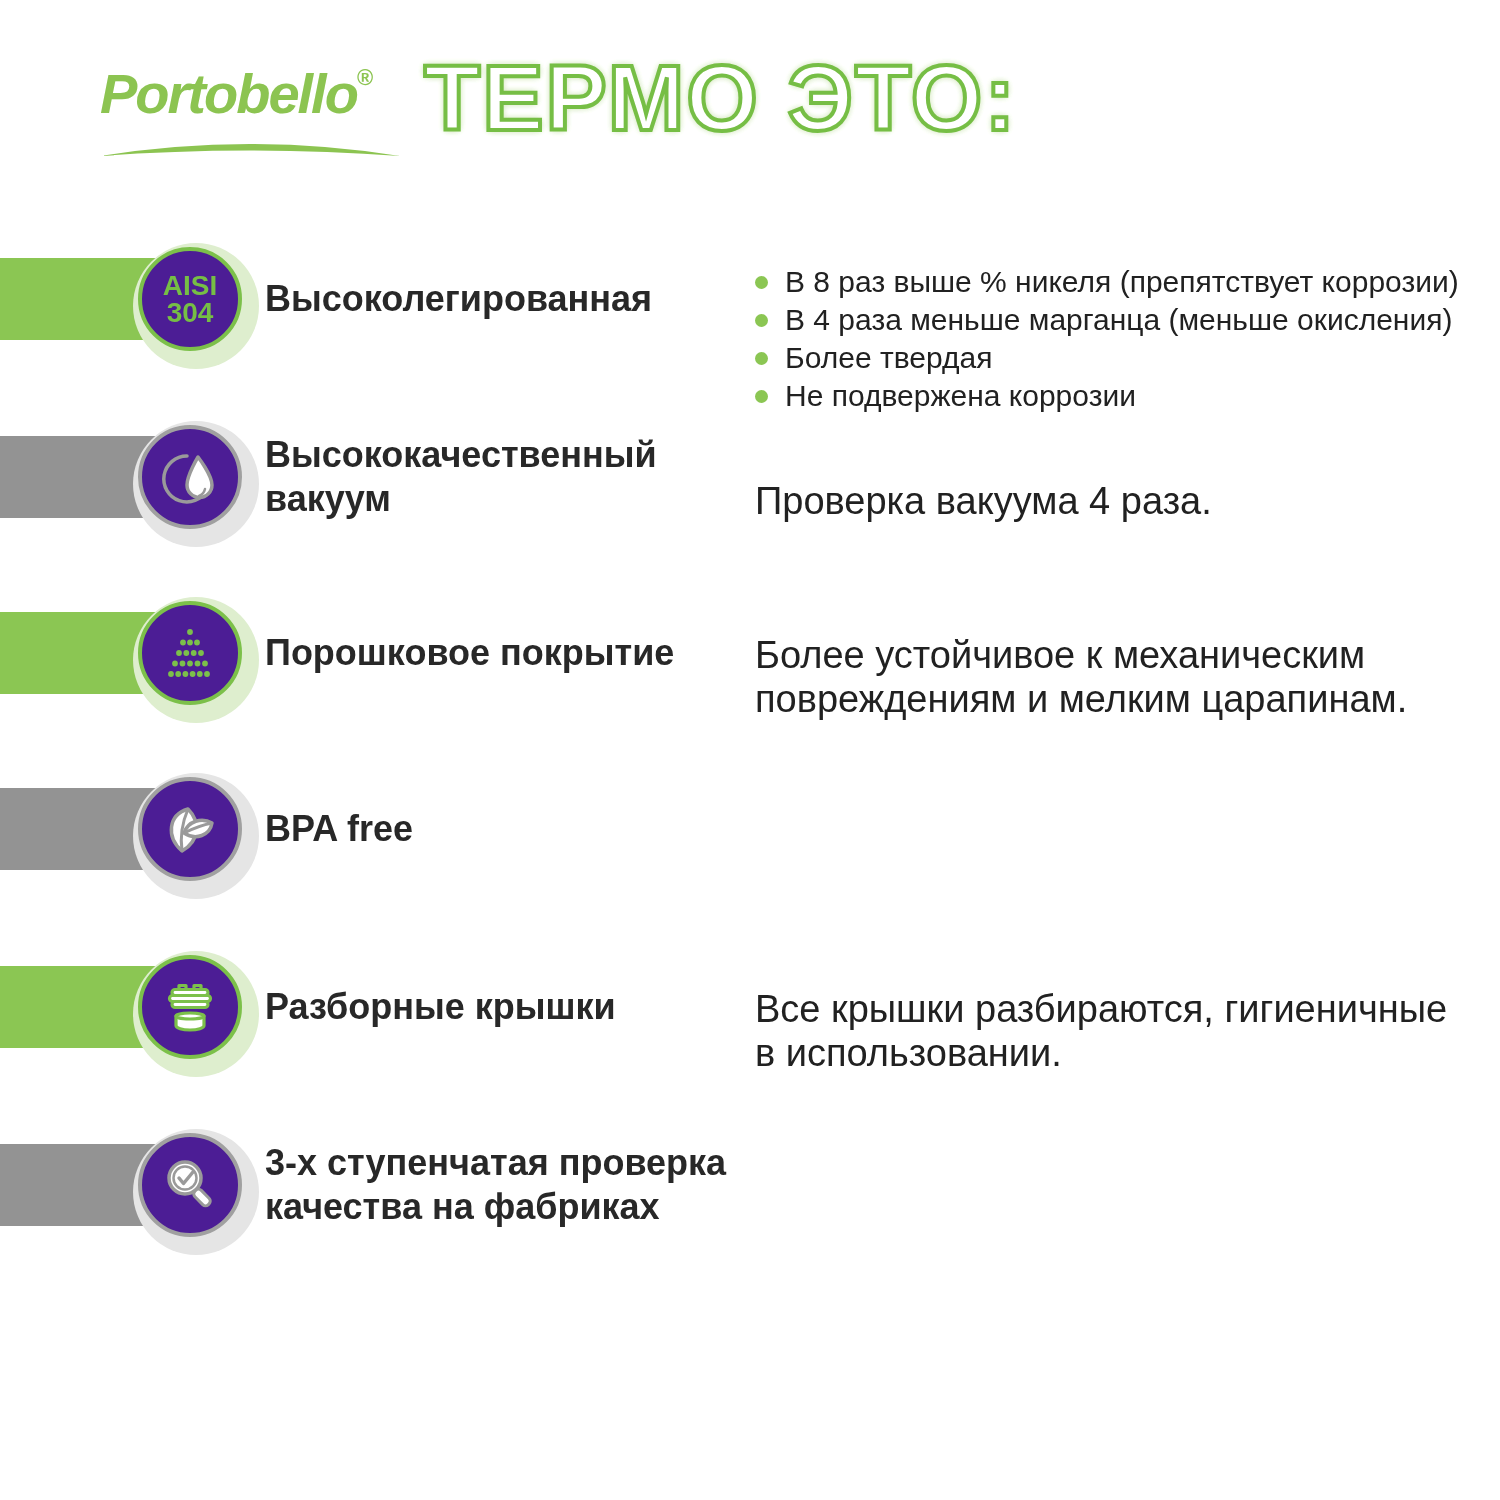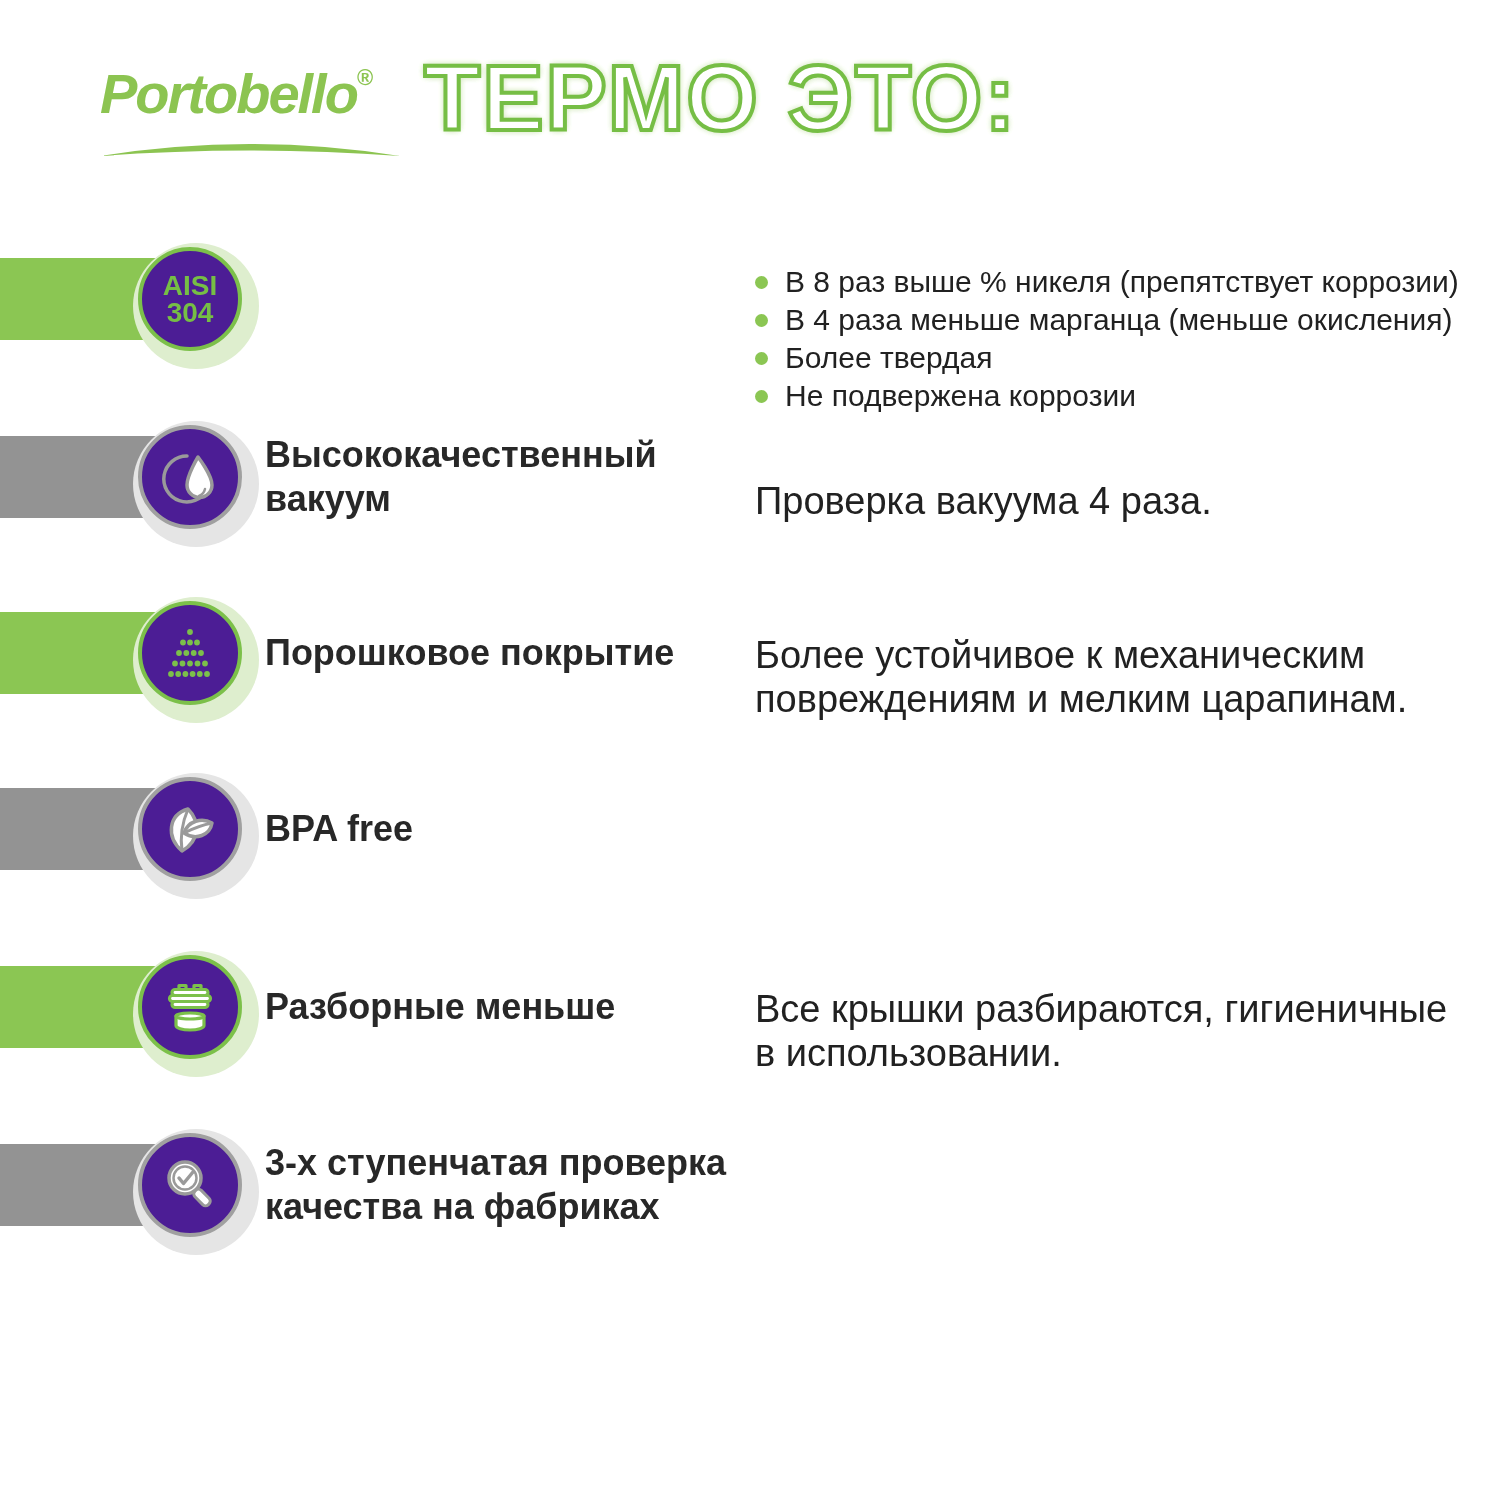--- a/index.html
+++ b/index.html
@@ -85,20 +85,21 @@
   <div class="row green" style="top:229px">
     <div class="bar"></div>
     <div class="halo"></div>
     <div class="circle">
       <div class="aisi">
         <span>AISI</span>
         <span>304</span>
       </div>
     </div>
     <div class="heading">
+      <div>Высоколегированная</div>
     </div>
     <div class="bullets">
       <div class="bullet">
           <span class="dot"></span>
           <span>В 8 раз выше % никеля (препятствует коррозии)</span>
         </div>
       <div class="bullet">
           <span class="dot"></span>
           <span>В 4 раза меньше марганца (меньше окисления)</span>
         </div>
@@ -190,21 +191,21 @@
       <svg width="64" height="64" viewBox="0 0 64 64">
         <path d="M21 15 v-4.5 h7 v4.5 M36 15 v-4.5 h7 v4.5" fill="none" stroke="#7CC04A" stroke-width="3.2" stroke-linejoin="round"></path>
         <rect x="14" y="14.5" width="36" height="6" rx="3" fill="#ffffff" stroke="#7CC04A" stroke-width="3.2"></rect>
         <rect x="11.5" y="20.5" width="41" height="6" rx="3" fill="#ffffff" stroke="#7CC04A" stroke-width="3.2"></rect>
         <rect x="14" y="26.5" width="36" height="6" rx="3" fill="#ffffff" stroke="#7CC04A" stroke-width="3.2"></rect>
         <path d="M18 41 h28 v9.5 a14 4.5 0 0 1 -28 0 Z" fill="#ffffff" stroke="#7CC04A" stroke-width="3.2" stroke-linejoin="round"></path>
         <ellipse cx="32" cy="41" rx="14" ry="3" fill="#ffffff" stroke="#7CC04A" stroke-width="3.2"></ellipse>
       </svg>
     </div>
     <div class="heading">
-      <div>Разборные меньше</div>
+      <div>Разборные крышки</div>
     </div>
     <div class="desc">
       <div>Все крышки разбираются, гигиеничные</div>
       <div>в использовании.</div>
     </div>
   </div>
 
   <div class="row gray" style="top:1115px">
     <div class="bar"></div>
     <div class="halo"></div>

